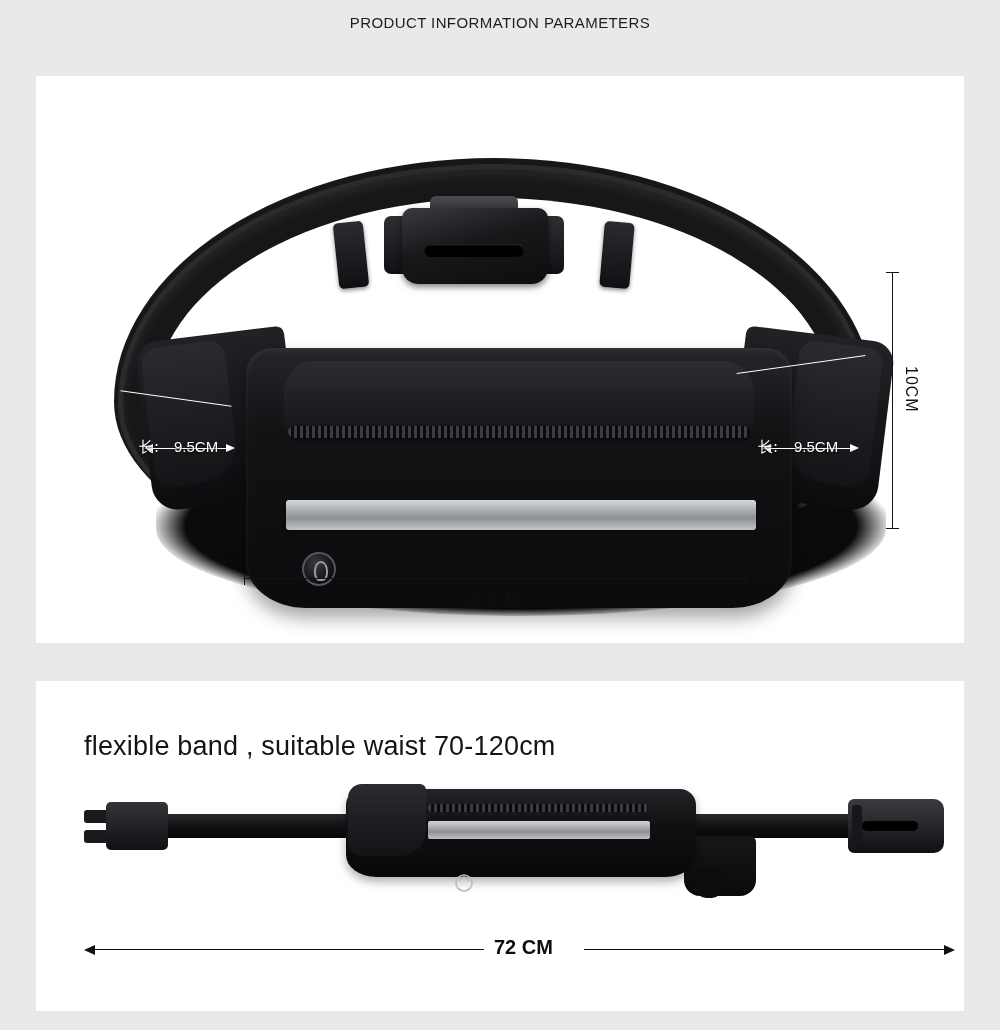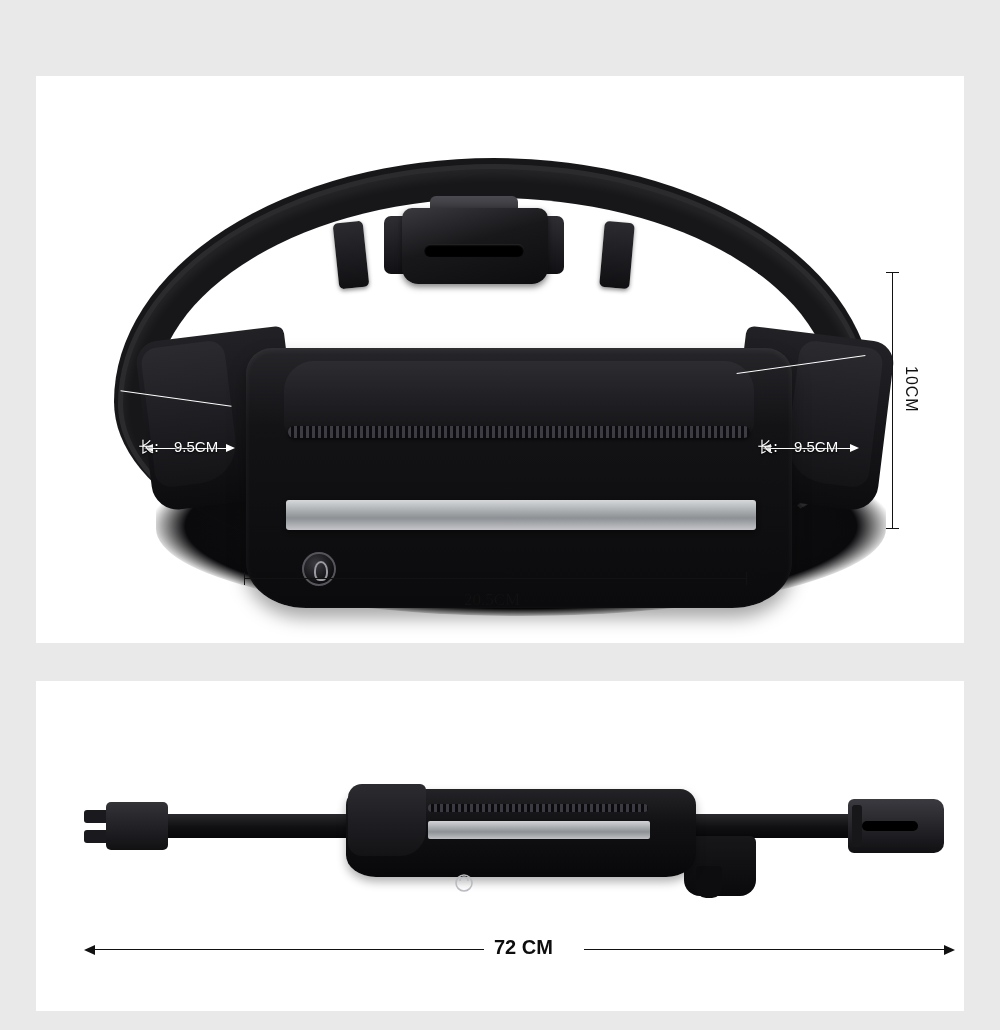--- a/index.html
+++ b/index.html
@@ -424,20 +424,21 @@
 
   .cn-glyph {
     font-family: "DejaVu Sans", sans-serif;
   }
 </style>
 </head>
 <body>
 
 <div class="page">
 
+  <div class="header-title">PRODUCT INFORMATION PARAMETERS</div>
 
   <div class="panel" id="panel-top">
     <div class="belt-stage">
 
       <div class="base-shadow"></div>
       <div class="strap-arc"></div>
       <div class="strap-arc sheen"></div>
 
       <div class="slider-l"></div>
       <div class="slider-r"></div>
@@ -484,20 +485,21 @@
       <div class="cap-v" style="left:208px; top:496px;"></div>
       <div class="cap-v" style="left:710px; top:496px;"></div>
       <div class="dim-label" style="left:428px; top:514px; font-size:17px;font-family:Liberation Serif, serif;">20.5CM</div>
 
     </div>
   </div>
 
   <div class="panel" id="panel-bottom">
     <div class="belt-stage">
 
+      <div class="flat-caption">flexible band , suitable waist  70-120cm</div>
 
       <div class="flat-strap"></div>
 
       <div class="buckle-male">
         <div class="p1"></div>
         <div class="p2"></div>
         <div class="body"></div>
       </div>
 
       <div class="buckle-female">

